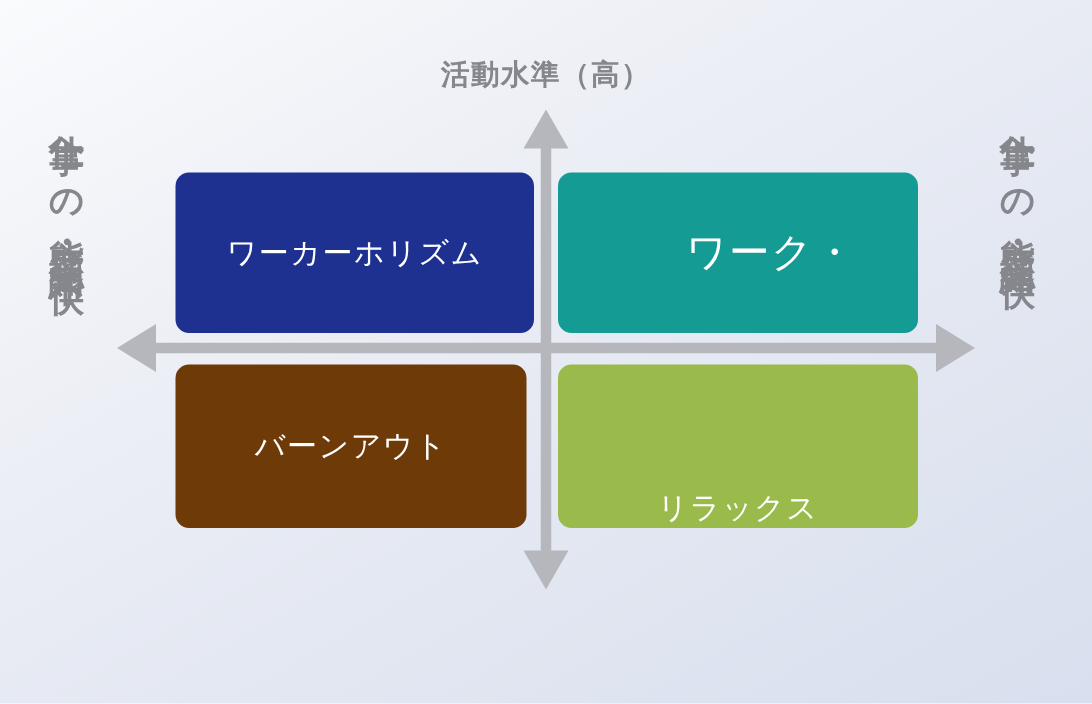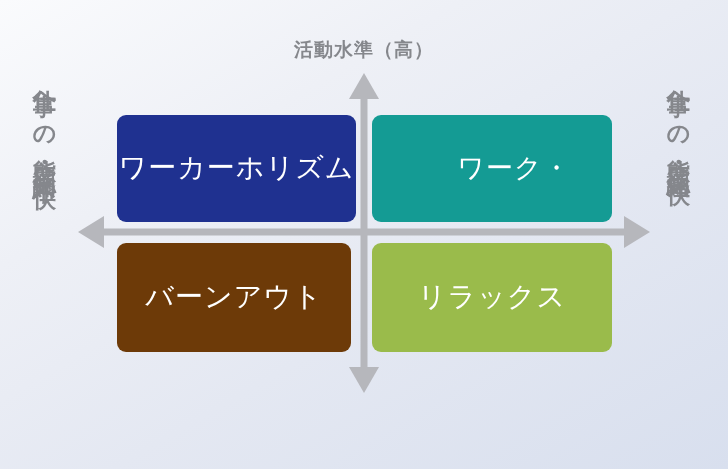--- a/index.html
+++ b/index.html
@@ -50,21 +50,21 @@
     border-radius: 9px;
     display: flex;
     flex-direction: column;
     align-items: center;
     justify-content: center;
     color: #ffffff;
     text-align: center;
   }
   .quadrant span {
     display: block;
-    font-size: 28px;
+    font-size: 20px;
     font-weight: 500;
     line-height: 1.3;
     letter-spacing: 1px;
     white-space: nowrap;
   }
   .q-top-left     { left: 117px; top: 115px; width: 239px; height: 107px; }
   .q-top-right    { left: 372px; top: 115px; width: 240px; height: 107px; }
   .q-bottom-left  { left: 117px; top: 243px; width: 234px; height: 109px; }
   .q-bottom-right { left: 372px; top: 243px; width: 240px; height: 109px; }
   .q-top-right span { font-size: 27px; }
@@ -96,17 +96,17 @@
   </div>
 
   <div class="quadrant q-top-right" style="background: rgb(20, 155, 148); padding-left: 44px;">
     <span>ワーク・</span>
   </div>
 
   <div class="quadrant q-bottom-left" style="background: rgb(109, 58, 8);">
     <span>バーンアウト</span>
   </div>
 
-  <div class="quadrant q-bottom-right" style="background: rgb(154, 187, 75);">
+  <div class="quadrant q-bottom-right" style="background: rgb(154, 187, 75); justify-content: flex-end;">
     <span>リラックス</span>
   </div>
 
 </div>
 
 </body></html>

